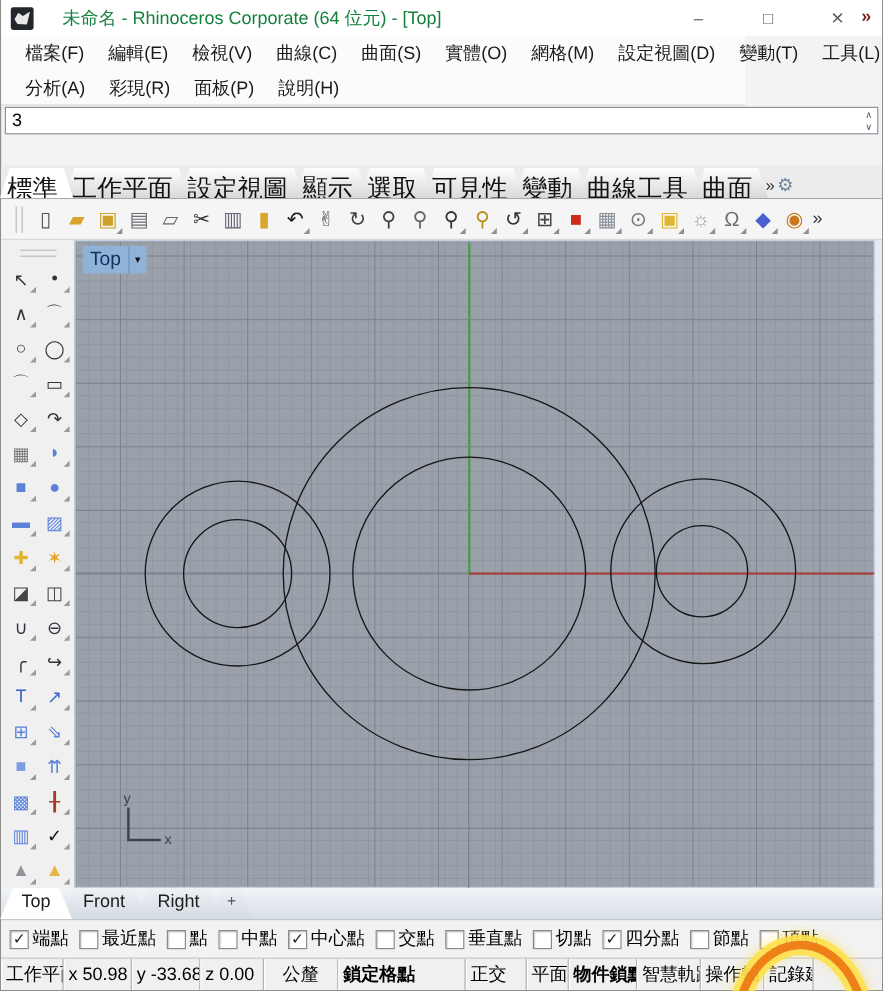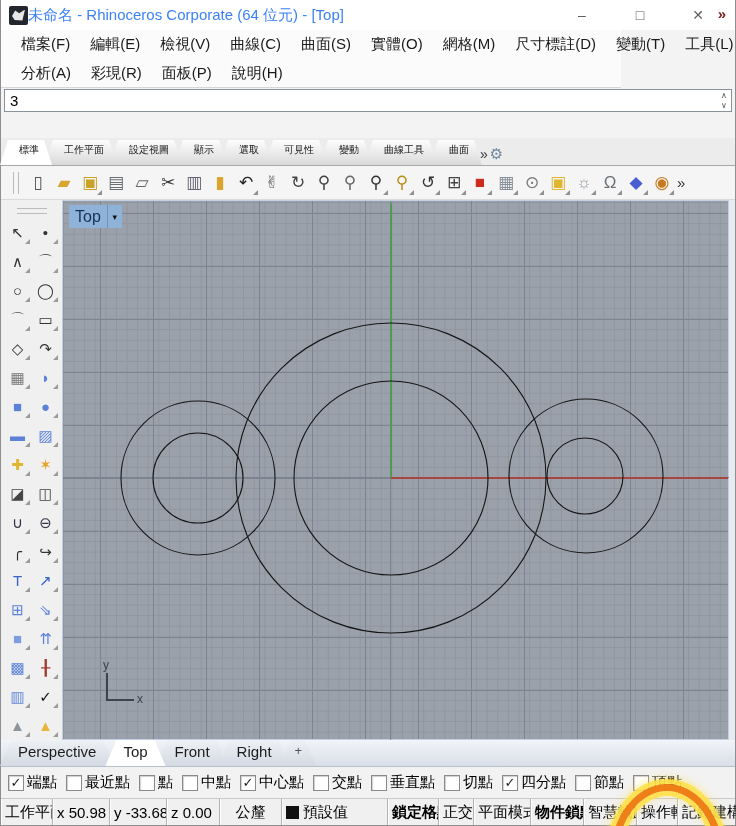--- a/index.html
+++ b/index.html
@@ -5,21 +5,21 @@
   html,body{margin:0;padding:0;background:#c8c8c8;}
   *{box-sizing:border-box;font-family:"Liberation Sans","DejaVu Sans",sans-serif;}
   .page{position:relative;width:736px;height:826px;background:#f3f3f3;overflow:hidden;
         box-shadow:inset 0 0 0 1px #8f8f8f;}
   
   .titlebar{position:absolute;left:1px;top:0;width:734px;height:30px;background:#ffffff;
             display:flex;align-items:center;padding:0 8px;}
   .app-icon{width:19px;height:19px;background:#23262d;border-radius:2px;position:relative;flex:0 0 auto;}
   .app-icon:before{content:"";position:absolute;left:3px;top:4px;width:13px;height:11px;
             background:#e8e8e8;clip-path:polygon(0 60%,25% 10%,55% 35%,100% 0,80% 100%,20% 95%);}
-  .title-text{margin-left:0;font-size:15px;color:#3b82f6;white-space:nowrap;}
+  .title-text{margin-left:24px;font-size:15px;color:#15803d;white-space:nowrap;}
   .win-controls{margin-left:auto;display:flex;gap:0;}
   .win-btn{width:58px;height:28px;display:flex;align-items:center;justify-content:center;
            color:#5f5f5f;font-size:14px;}
   
   .menubar{position:absolute;left:1px;top:30px;width:620px;height:58px;background:#fbfbfb;
            font-size:15px;color:#1a1a1a;border-bottom:1px solid #d7d7d7;}
   .menu-row{display:flex;height:29px;align-items:center;padding-left:10px;}
   .menu-item{padding:0 10px;white-space:nowrap;}
   
   .cmd-history{position:absolute;left:4px;top:89px;width:728px;height:23px;background:#ffffff;
@@ -29,21 +29,21 @@
            align-items:center;justify-content:space-between;color:#555;font-size:8px;padding:1px 0;}
   .cmd-prompt{position:absolute;left:4px;top:113px;width:728px;height:24px;background:#ffffff;
            border:1px solid #8a929c;font-size:15px;color:#000;display:flex;align-items:center;
            padding-left:5px;font-weight:bold;}
   .spinner{margin-left:auto;width:17px;height:100%;display:flex;flex-direction:column;}
   .spin-btn{flex:1;background:#e6e6e6;border:1px solid #9a9a9a;font-size:7px;color:#222;
            display:flex;align-items:center;justify-content:center;}
   
   .tabbar{position:absolute;left:1px;top:138px;width:734px;height:28px;background:#ececec;
           display:flex;align-items:flex-end;border-bottom:1px solid #a8a8a8;padding-left:6px;}
-  .ttab{position:relative;height:25px;padding:3px 13px 0 19px;font-size:10px;color:#111;
+  .ttab{position:relative;height:25px;padding:3px 13px 0 6px;font-size:21px;color:#111;
         background:linear-gradient(#fdfdfd,#d9d9d9);white-space:nowrap;
         clip-path:polygon(8px 0,calc(100% - 8px) 0,100% 100%,0 100%);margin-left:-7px;}
   .ttab.active{background:#ffffff;z-index:3;}
   .ttab:nth-child(n+2){z-index:1;}
   .tab-overflow{font-size:14px;color:#333;margin:0 2px 3px -2px;z-index:4;}
   .gear{font-size:15px;color:#70879f;margin:0 2px 2px 0;z-index:4;}
   
   .toolbar{position:absolute;left:1px;top:166px;width:734px;height:34px;background:#f5f5f5;
            display:flex;align-items:center;padding-left:12px;border-bottom:1px solid #dadada;}
   .toolbar:before{content:"";width:4px;height:22px;border-left:1px solid #bbb;border-right:1px solid #bbb;
@@ -164,21 +164,21 @@
         <div class="menu-item">檢視(V)</div>
 
         <div class="menu-item">曲線(C)</div>
 
         <div class="menu-item">曲面(S)</div>
 
         <div class="menu-item">實體(O)</div>
 
         <div class="menu-item">網格(M)</div>
 
-        <div class="menu-item">尺寸標註(D)</div>
+        <div class="menu-item">設定視圖(D)</div>
 
         <div class="menu-item">變動(T)</div>
 
         <div class="menu-item">工具(L)</div>
 
     </div>
     <div class="menu-row">
 
         <div class="menu-item">分析(A)</div>
 
@@ -380,21 +380,20 @@
         <div class="vline"></div>
         <div class="hline"></div>
         <span class="xlab">x</span>
       </div>
     </div>
     <div class="vp-strip"></div>
   </div>
 
   <div class="vtabs">
 
-      <div class="vtab">Perspective</div>
 
       <div class="vtab active">Top</div>
 
       <div class="vtab">Front</div>
 
       <div class="vtab">Right</div>
 
     <div class="vtab vtab-add">+</div>
   </div>
 
@@ -484,24 +483,20 @@
       <div class="st-cell">
 
         <span>z 0.00</span>
       </div>
 
       <div class="st-cell">
 
         <span>公釐</span>
       </div>
 
-      <div class="st-cell has-swatch">
-        <span class="swatch"></span>
-        <span>預設值</span>
-      </div>
 
       <div class="st-cell bold">
 
         <span>鎖定格點</span>
       </div>
 
       <div class="st-cell">
 
         <span>正交</span>
       </div>

